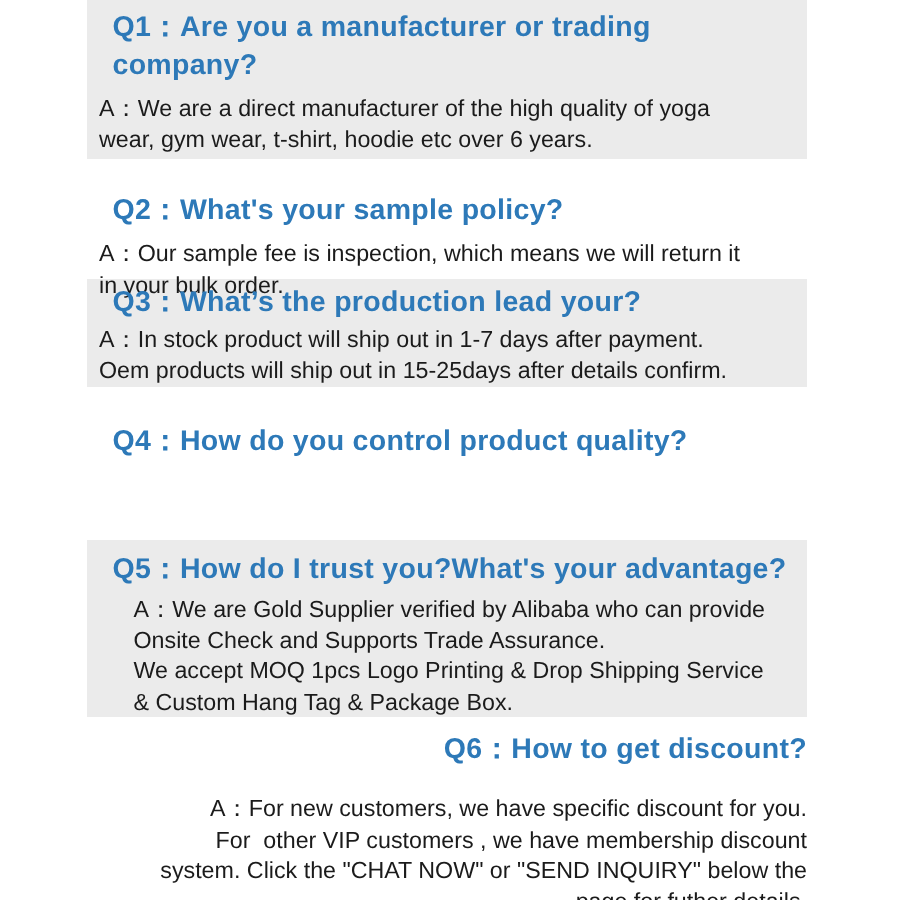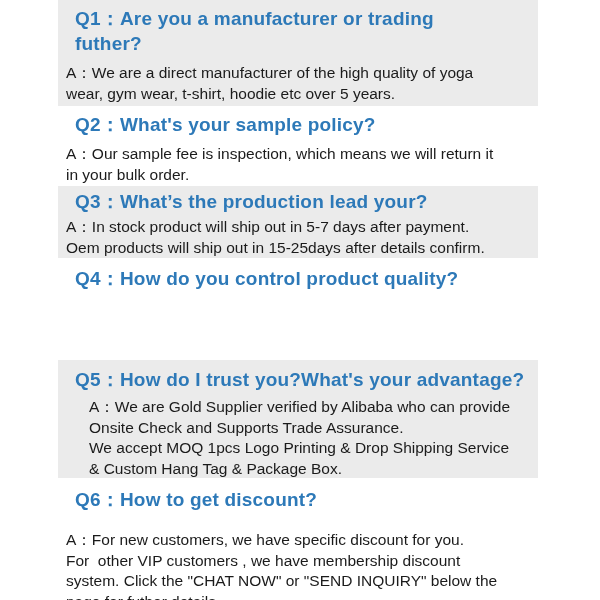--- a/index.html
+++ b/index.html
@@ -45,55 +45,55 @@
     padding: 0;
     font-size: 15.5px;
     line-height: 20.5px;
     font-weight: 400;
     color: #1b1b1b;
     white-space: pre;
   }
   .s1 { height: 106px; }
   .s1 .q { padding-top: 6px; }
   .s2 { height: 80px; }
-  .s2 .q { padding-top: 6px; }
+  .s2 .q { padding-top: 22px; }
   .s3 { height: 72px; }
   .s3 .q { padding-top: 3px; }
   .s3 .a { margin-top: 3px; }
   .s4 { height: 102px; }
-  .s4 .q { padding-top: 8px; }
+  .s4 .q { padding-top: 24px; }
   .s5 { height: 118px; }
   .s5 .q { padding-top: 7px; }
   .s5 .a { margin-top: 5px; margin-left: 31px; }
-  .s6 { height: 122px; }
+  .s6 { height: 122px; text-align: right; }
   .s6 .q { padding-top: 9px; }
   .s6 .a { margin-top: 18px; }
 </style>
 </head>
 <body>
 
 <div class="page">
   <div class="faq">
 
     <section class="sec gray s1">
       <h2 class="q">Q1：Are you a manufacturer or trading
-futher?</h2>
+company?</h2>
       <p class="a">A：We are a direct manufacturer of the high quality of yoga
-wear, gym wear, t-shirt, hoodie etc over 5 years.</p>
+wear, gym wear, t-shirt, hoodie etc over 6 years.</p>
     </section>
 
     <section class="sec s2">
       <h2 class="q">Q2：What's your sample policy?</h2>
       <p class="a">A：Our sample fee is inspection, which means we will return it
 in your bulk order.</p>
     </section>
 
     <section class="sec gray s3">
       <h2 class="q">Q3：What’s the production lead your?</h2>
-      <p class="a">A：In stock product will ship out in 5-7 days after payment.
+      <p class="a">A：In stock product will ship out in 1-7 days after payment.
 Oem products will ship out in 15-25days after details confirm.</p>
     </section>
 
     <section class="sec s4">
       <h2 class="q">Q4：How do you control product quality?</h2>
     </section>
 
     <section class="sec gray s5">
       <h2 class="q">Q5：How do I trust you?What's your advantage?</h2>
       <p class="a">A：We are Gold Supplier verified by Alibaba who can provide

